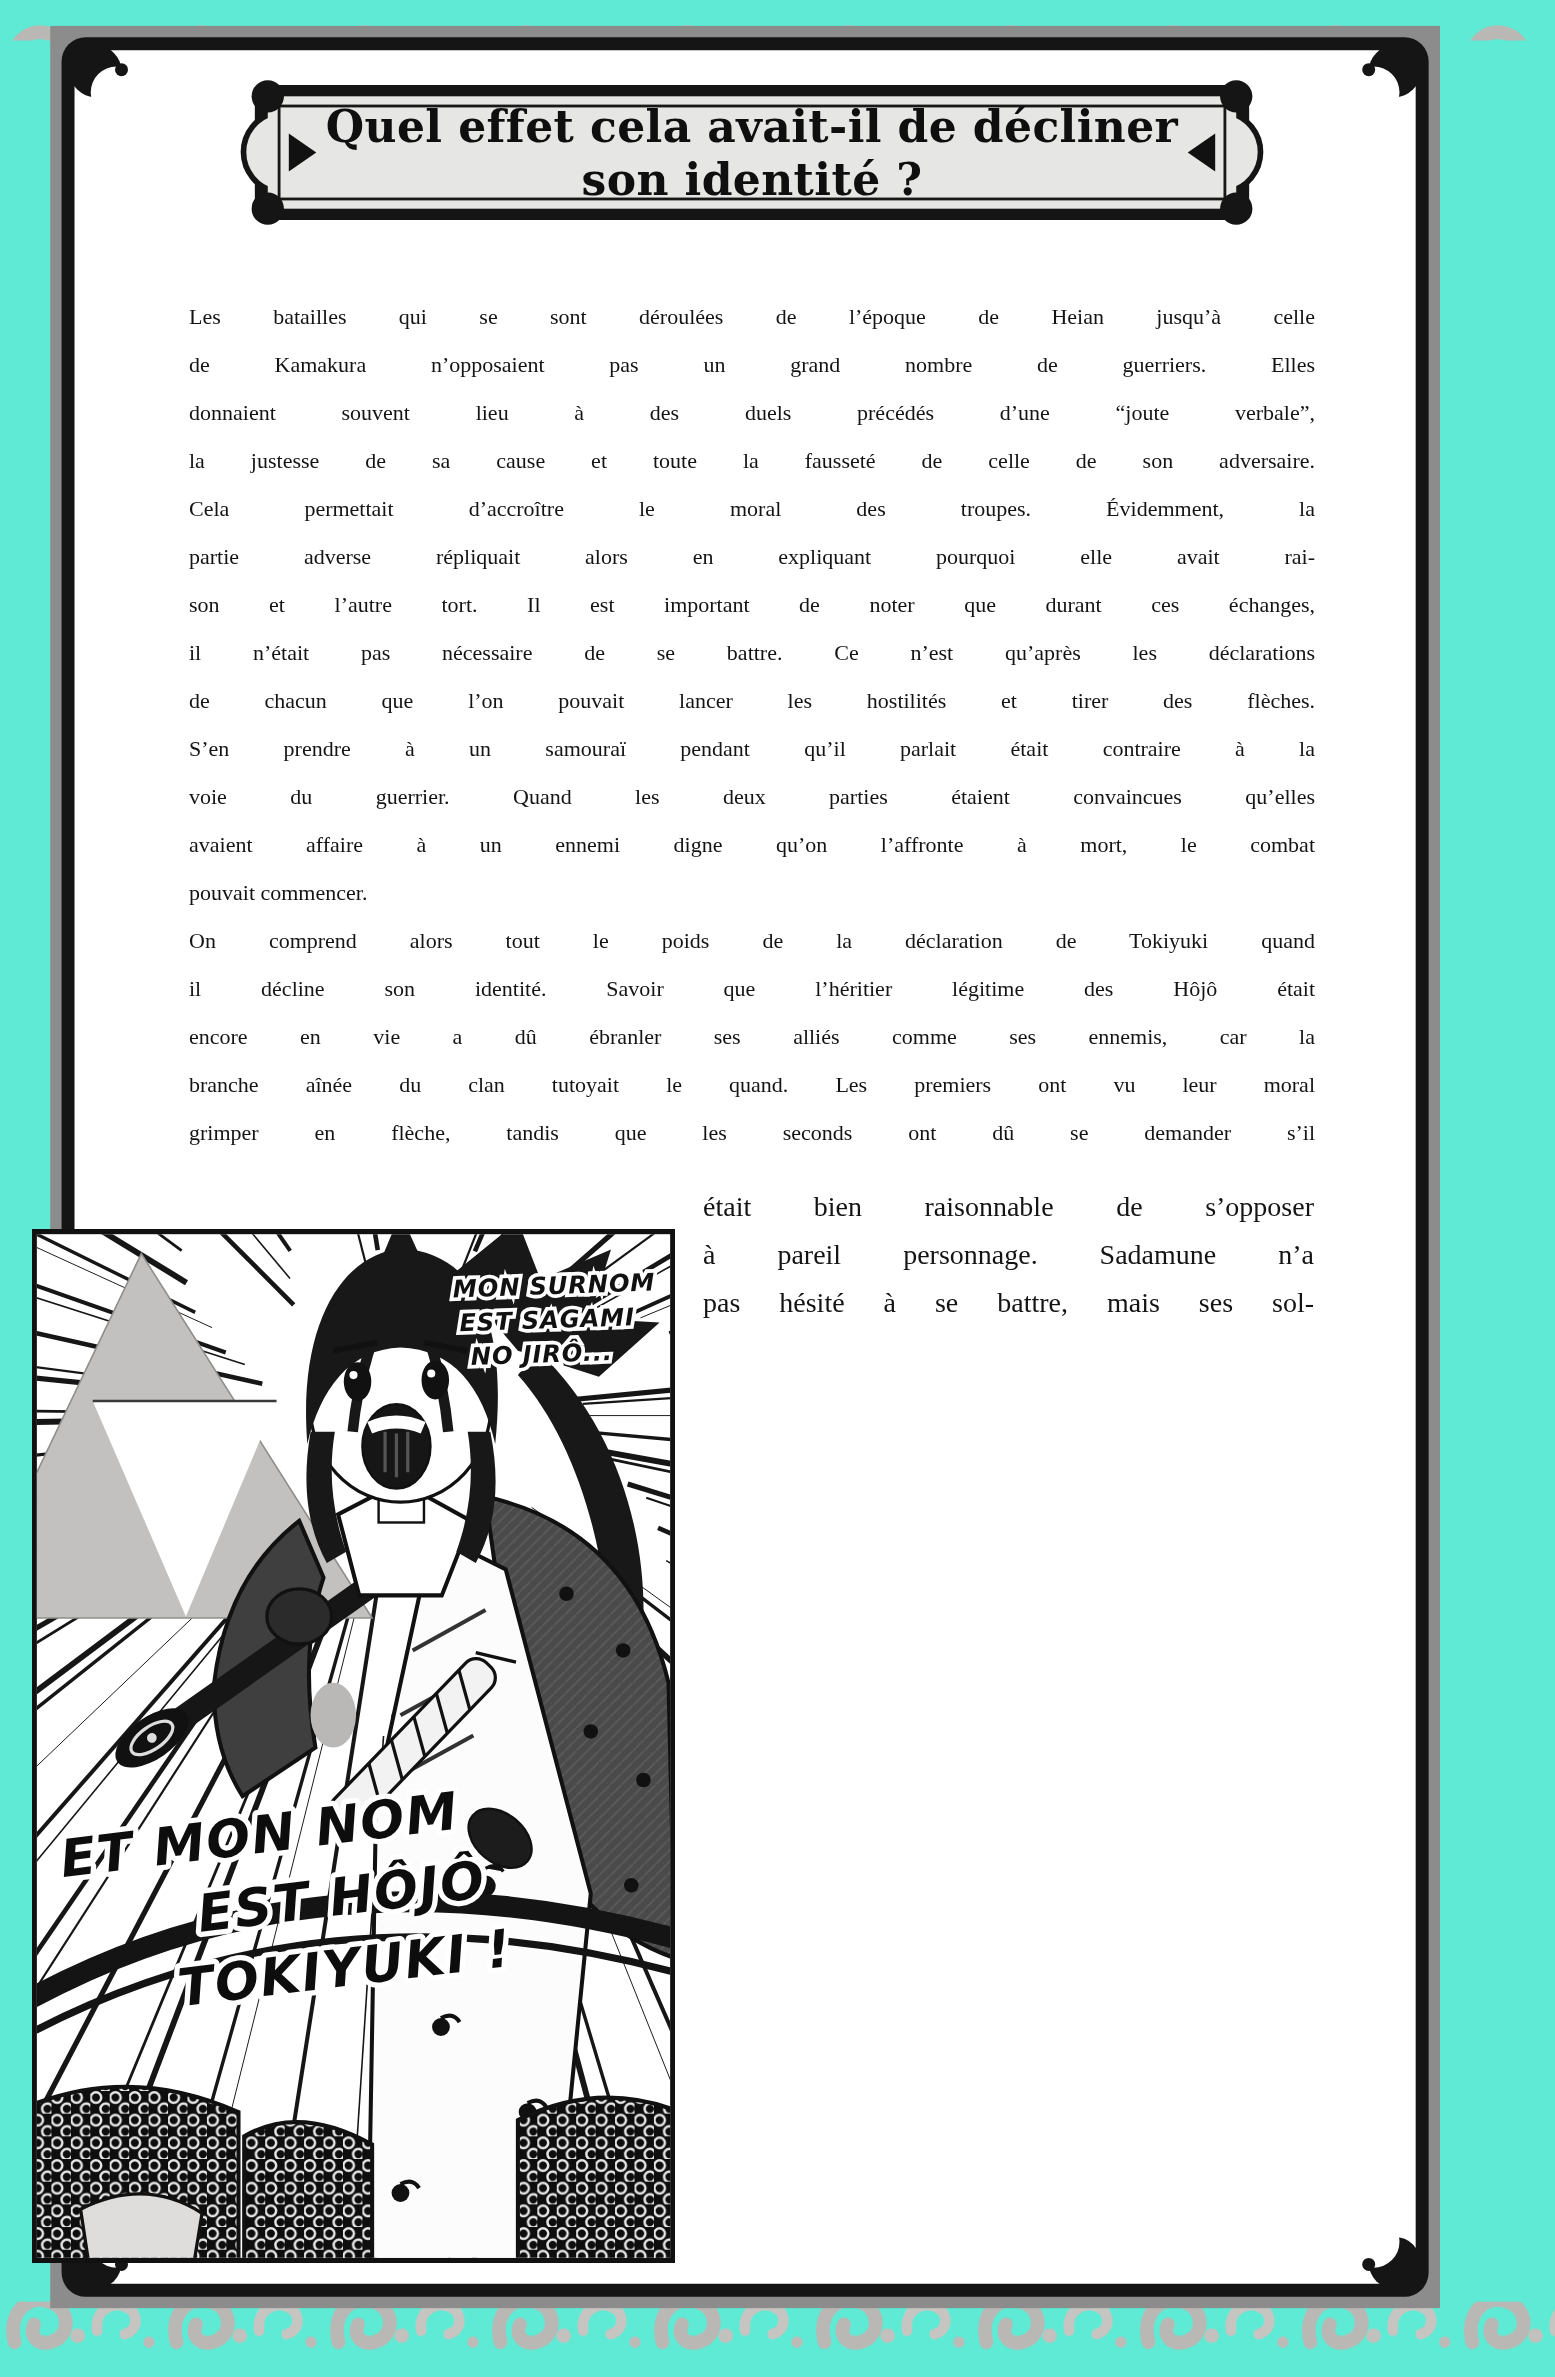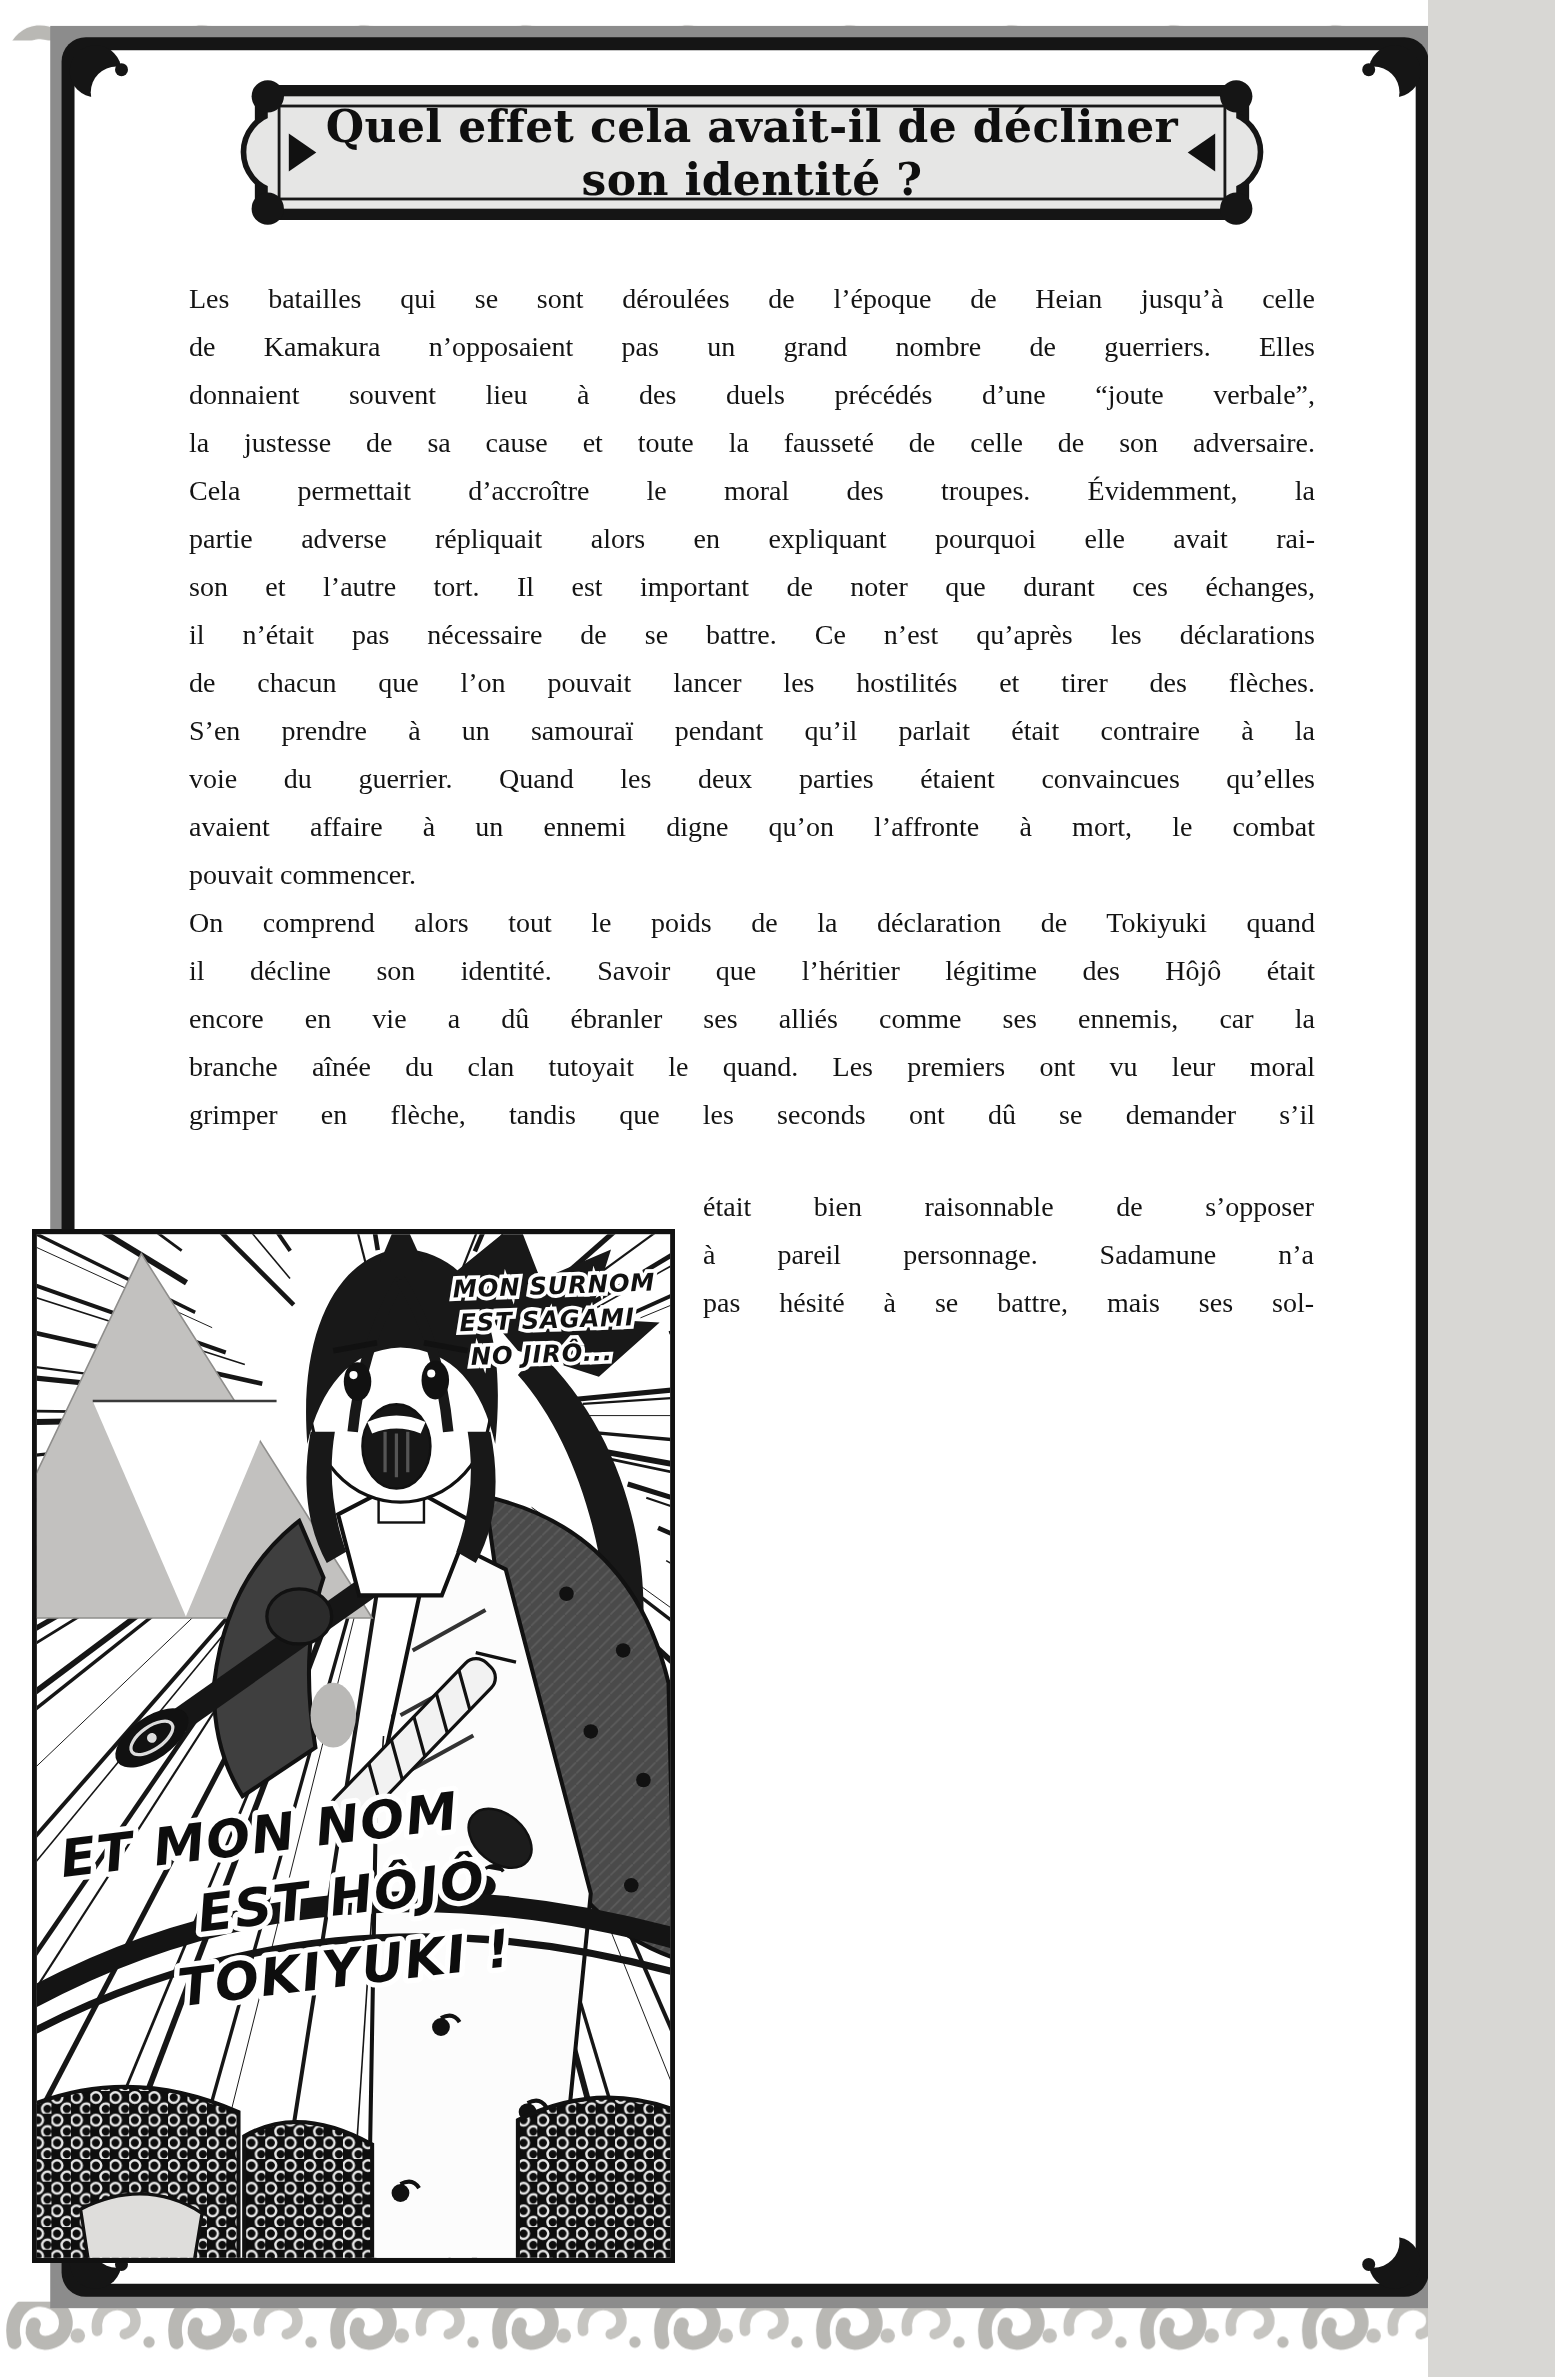--- a/index.html
+++ b/index.html
@@ -1,28 +1,28 @@
 <!DOCTYPE html>
 <html style="font-size:13px"><head>
 <meta charset="utf-8">
 <style>
   html,body{margin:0;padding:0;background:#d8d7d4;}
-  .page{position:relative;width:1428px;height:2377px;background:#ffffff;overflow:hidden;
+  .page{position:relative;width:1555px;height:2377px;background:#5eead4;overflow:hidden;
         font-family:"Liberation Serif", serif;}
   .abs{position:absolute;}
   svg{display:block;}
   
   .title-banner{left:254px;top:85px;width:996px;height:135px;}
   .banner-svg{position:absolute;left:0;top:0;overflow:visible;}
   .banner-text{position:absolute;left:0;top:0;width:100%;height:100%;
      display:flex;flex-direction:column;justify-content:center;align-items:center;
      font-family:"DejaVu Serif", serif;font-weight:bold;font-size:44px;line-height:53px;
      color:#0f0f0f;text-align:center;letter-spacing:0.4px;}
   
-  .body-lines{left:189px;top:275px;width:1126px;font-size:28px;line-height:48px;color:#141414;}
+  .body-lines{left:189px;top:293px;width:1126px;font-size:22px;line-height:48px;color:#141414;}
   .wrap-lines{left:703px;top:1183px;width:611px;font-size:28px;line-height:48px;color:#141414;}
   .bline{height:48px;text-align:justify;text-align-last:justify;white-space:normal;}
   .bline.end{text-align-last:left;}
   
   .manga{left:32px;top:1229px;width:643px;height:1034px;}
 </style>
 </head>
 <body>
 
 <div class="page">

